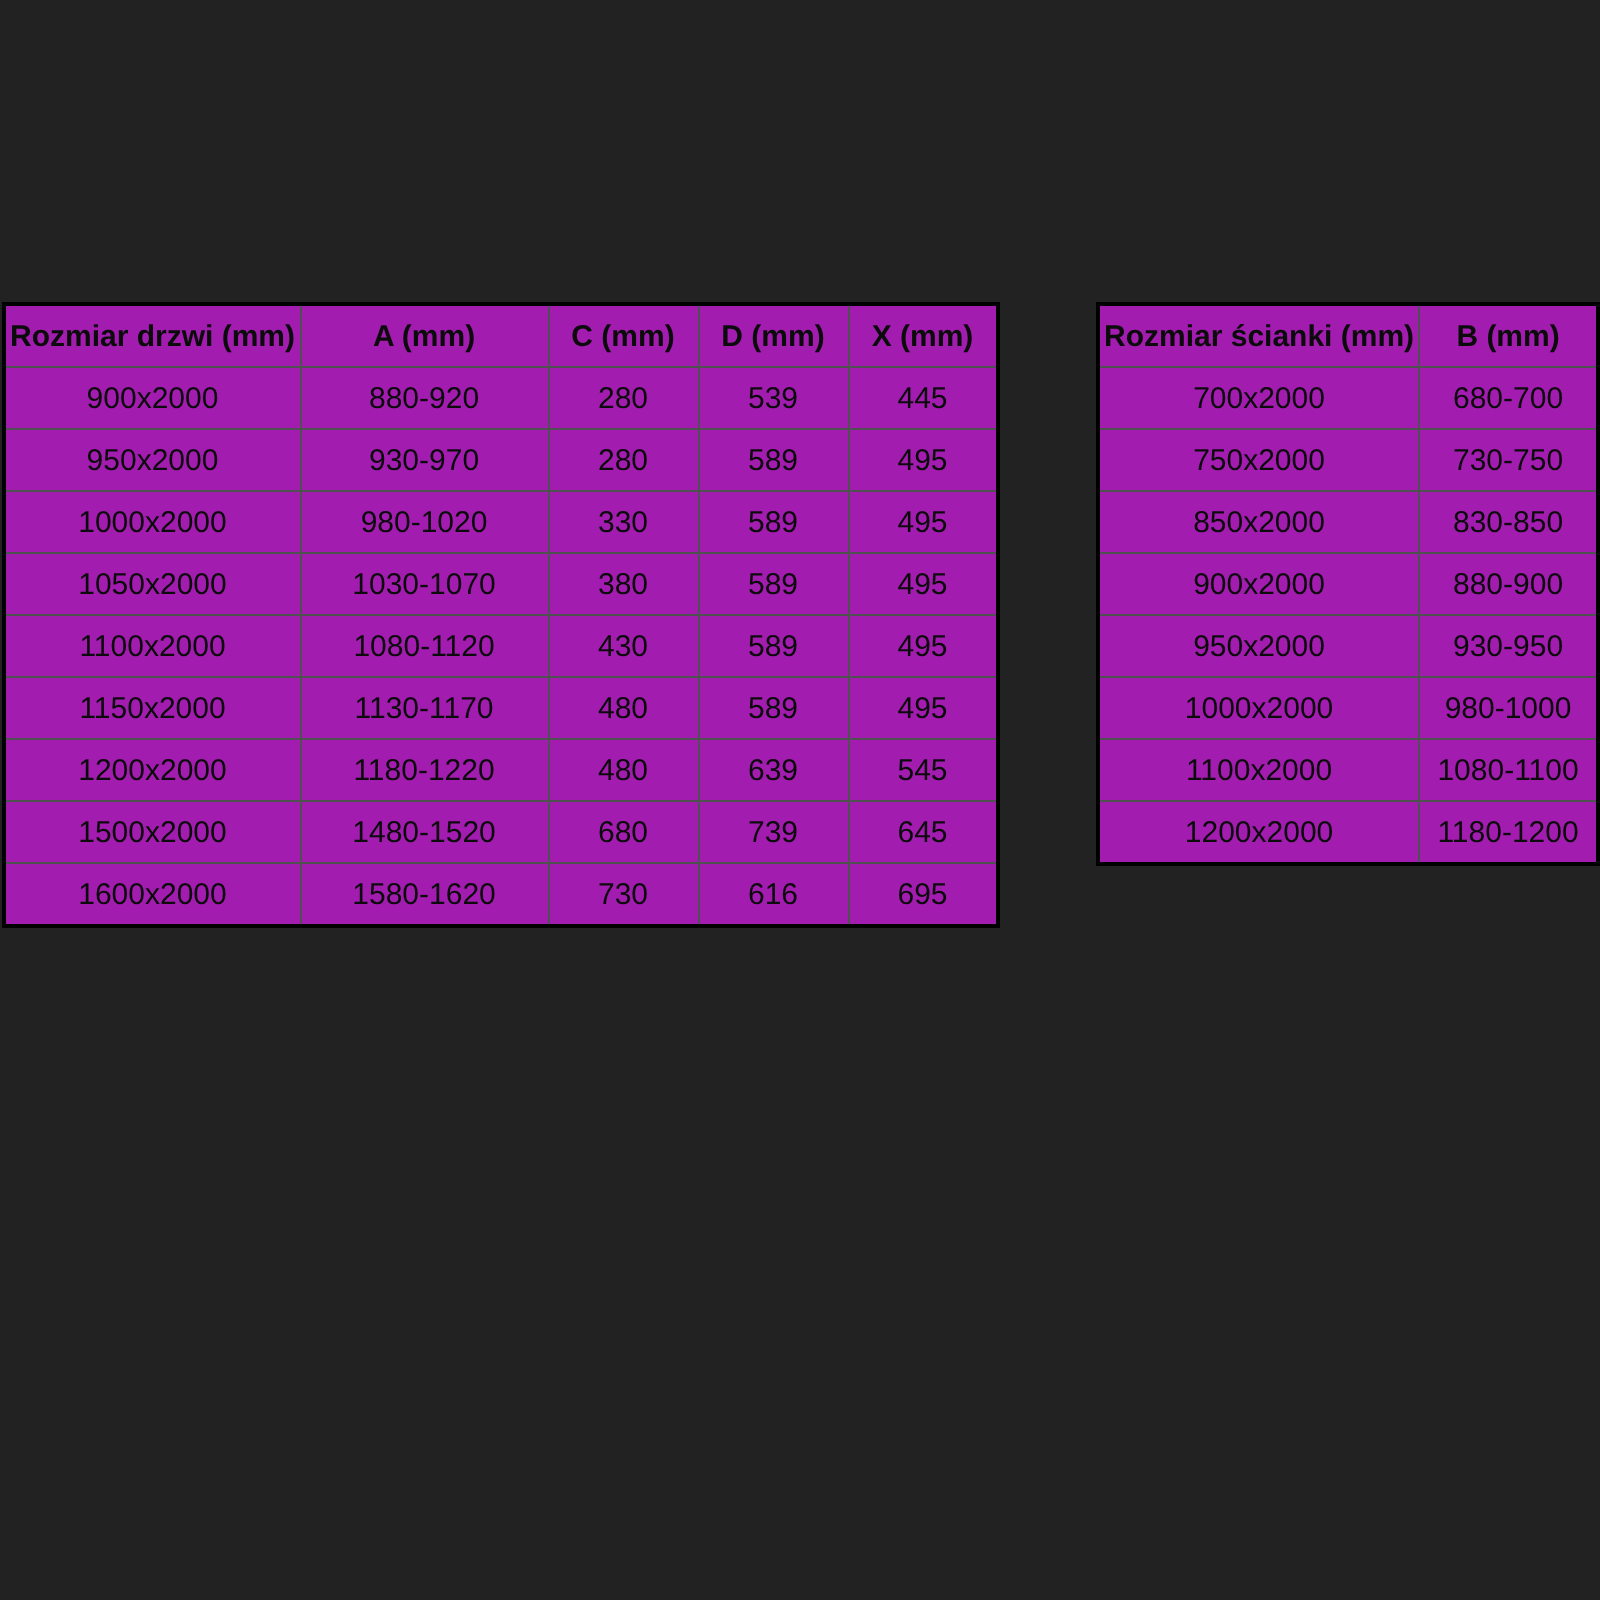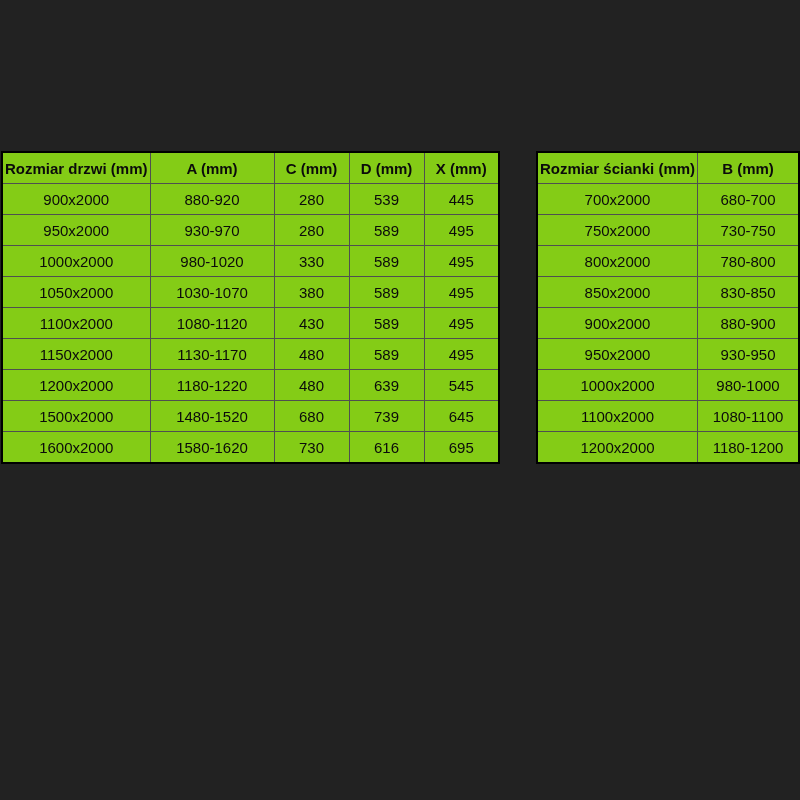--- a/index.html
+++ b/index.html
@@ -11,25 +11,25 @@
     height: 800px;
     background: #222222;
     font-family: "Liberation Sans", sans-serif;
     position: relative;
     overflow: hidden;
   }
   .table-wrap {
     position: absolute;
   }
   .table-wrap.left-table  { left: 1px;   top: 151px; }
-  .table-wrap.right-table { left: 536px; top: 151px; }
+  .table-wrap.right-table { left: 548px; top: 151px; }
   table.tbl {
     border-collapse: collapse;
     table-layout: fixed;
-    background: #84cc16;
+    background: #a21caf;
     border: 2px solid #000000;
   }
   table.tbl th,
   table.tbl td {
     border: 1px solid #4f5050;
     height: 30px;
     padding: 0 2px;
     text-align: center;
     vertical-align: middle;
     font-size: 15px;
@@ -145,24 +145,20 @@
       <tbody>
         <tr>
           <td>700x2000</td>
           <td>680-700</td>
         </tr>
         <tr>
           <td>750x2000</td>
           <td>730-750</td>
         </tr>
         <tr>
-          <td>800x2000</td>
-          <td>780-800</td>
-        </tr>
-        <tr>
           <td>850x2000</td>
           <td>830-850</td>
         </tr>
         <tr>
           <td>900x2000</td>
           <td>880-900</td>
         </tr>
         <tr>
           <td>950x2000</td>
           <td>930-950</td>

